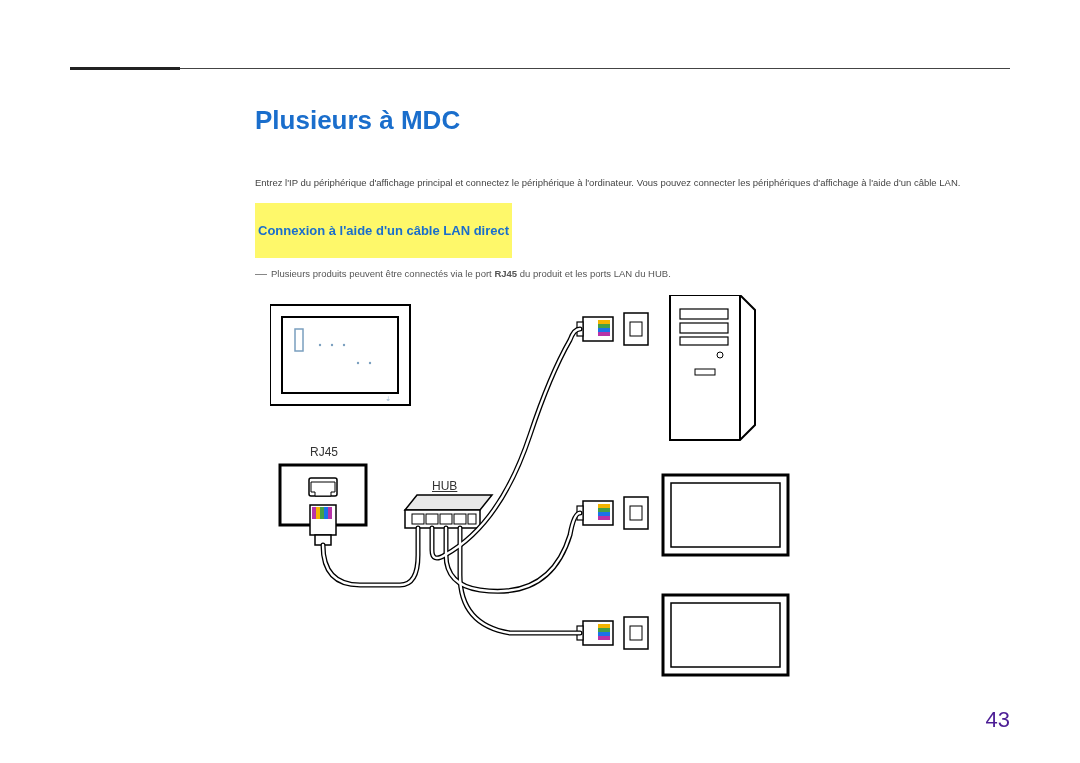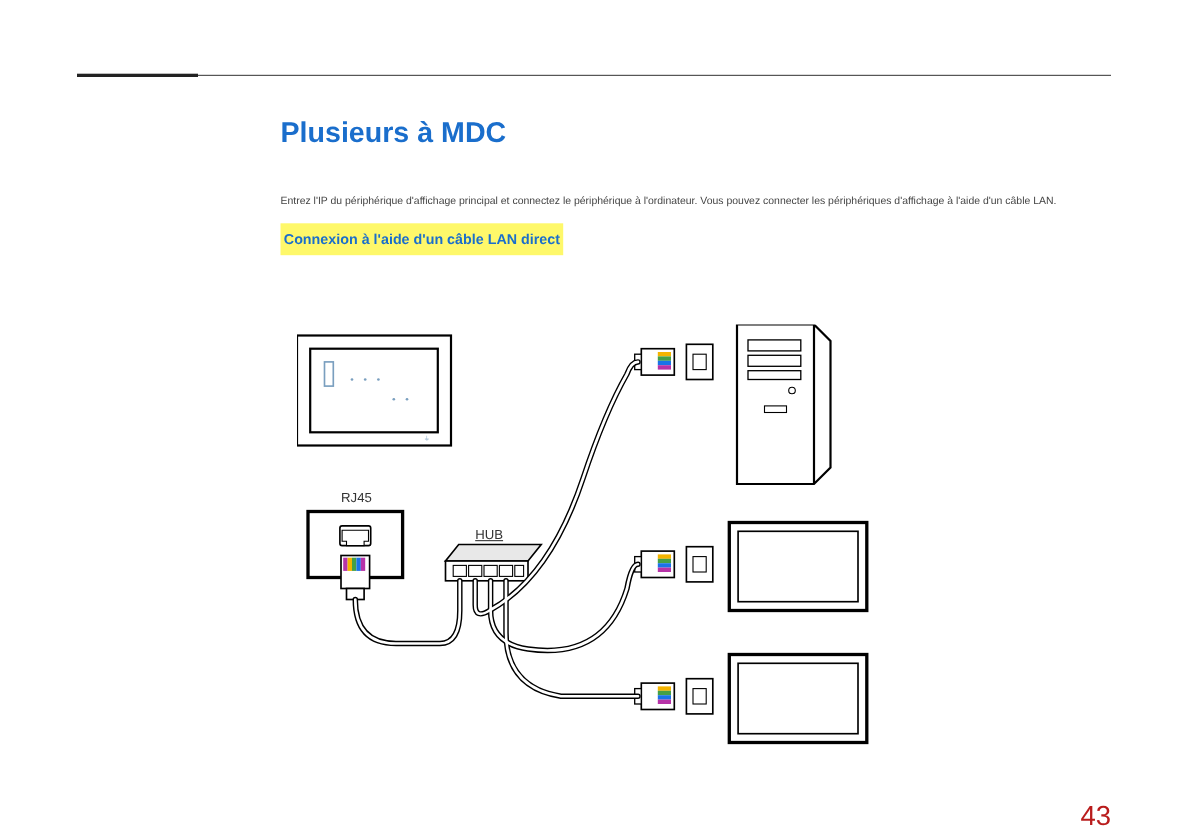--- a/index.html
+++ b/index.html
@@ -51,36 +51,36 @@
     line-height: 1.4;
     margin-bottom: 14px;
     margin-top: 40px;
   }
   .subheading {
     font-size: 13px;
     font-weight: 700;
     color: #1a6ecc;
     display: inline-block;
     background: #fef86a;
-    padding: 7px 3px;
+    padding: 20px 3px;
     margin-bottom: 8px;
   }
   .note {
     font-size: 9.5px;
     color: #555;
     margin-bottom: 14px;
   }
   .note-dash { font-size: 12px; color: #777; margin-right: 4px; position: relative; top: 1px; }
   .note b { font-weight: 700; }
   .page-num {
     position: absolute;
-    bottom: 6px;
+    bottom: 30px;
     right: 70px;
-    font-size: 25px;
-    color: #b91c1c;
+    font-size: 22px;
+    color: #4c1d95;
   }
   .diagram-wrap {
     position: absolute;
     top: 295px;
     left: 270px;
     width: 530px;
     height: 400px;
   }
   .dlabel {
     position: absolute;
@@ -93,20 +93,23 @@
 
 <div class="top-rule"></div>
 <div class="top-rule-bold"></div>
 
 <div class="content">
   <h1 class="title">Plusieurs à MDC</h1>
   <p class="paragraph">Entrez l'IP du périphérique d'affichage principal et connectez le périphérique à l'ordinateur. Vous pouvez connecter les périphériques d'affichage à l'aide d'un câble LAN.</p>
   <div>
     <span class="subheading">Connexion à l'aide d'un câble LAN direct</span>
   </div>
+  <p class="note">
+    <span class="note-dash">―</span><span>Plusieurs produits peuvent être connectés via le port </span><b>RJ45</b><span> du produit et les ports LAN du HUB.</span>
+  </p>
 </div>
 
 <div class="diagram-wrap">
   <svg width="530" height="400" viewBox="0 0 530 400">
 
     <g>
       <rect x="0" y="10" width="140" height="100" fill="#fff" stroke="#000" stroke-width="2"></rect>
       <rect x="12" y="22" width="116" height="76" fill="none" stroke="#000" stroke-width="2"></rect>
       <rect x="25" y="34" width="8" height="22" fill="none" stroke="#7a9fbf" stroke-width="1.5"></rect>
       <circle cx="50" cy="50" r="1.2" fill="#7a9fbf"></circle>

